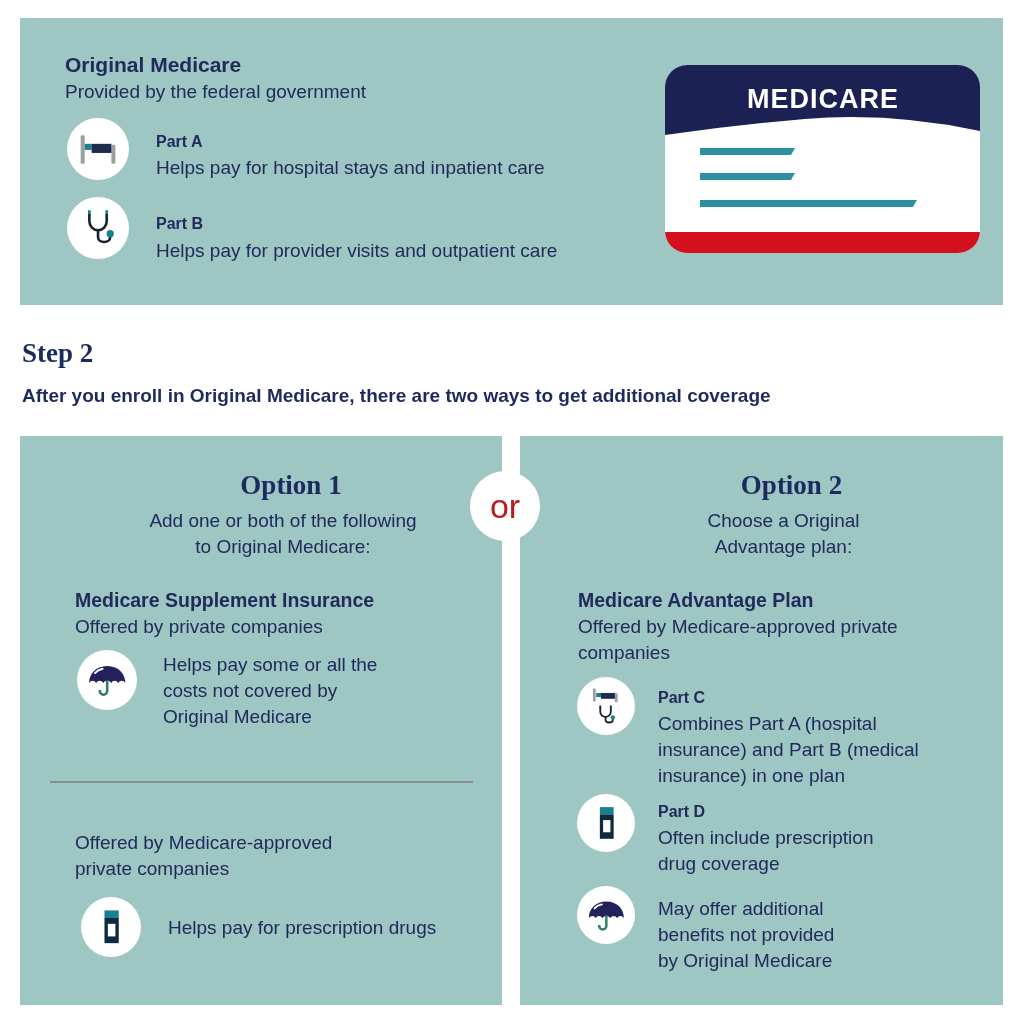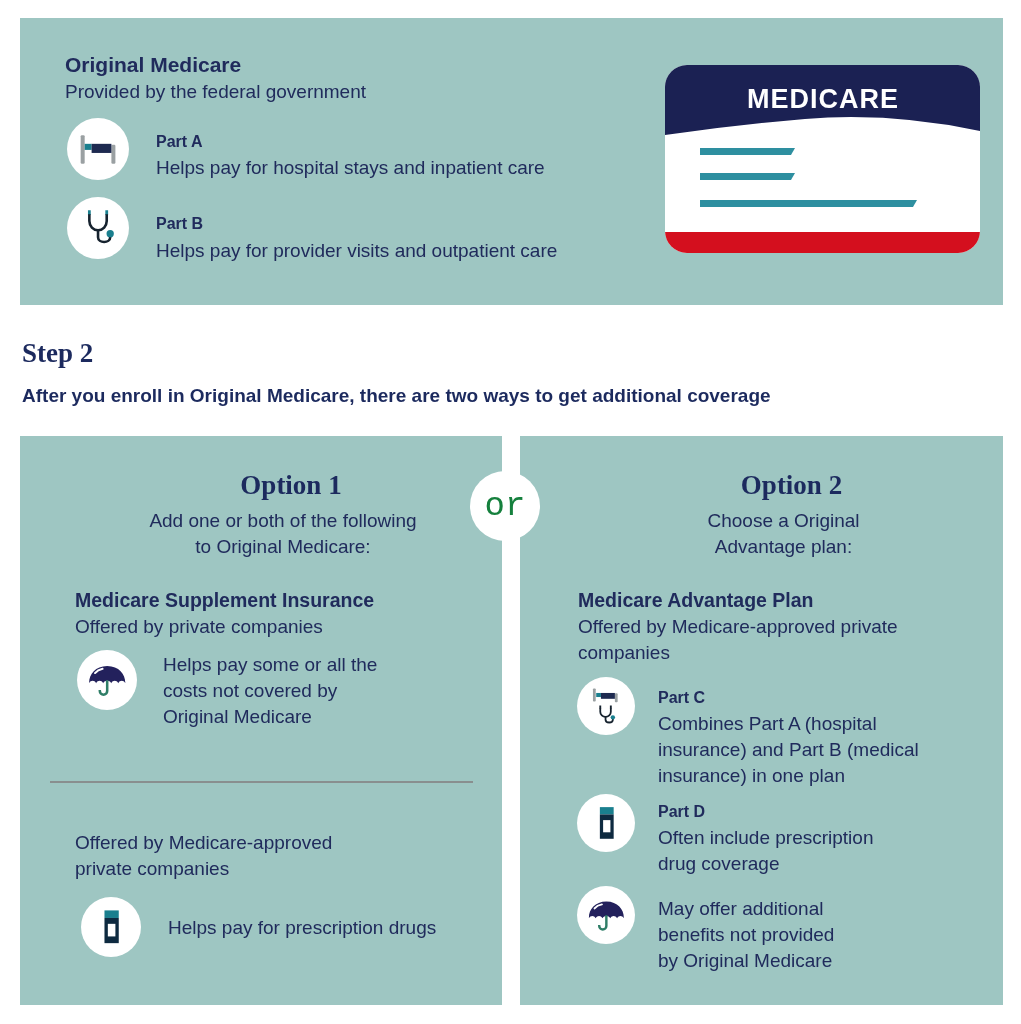--- a/index.html
+++ b/index.html
@@ -41,21 +41,21 @@
   .pb-desc{left:136px;top:220px;}
   .m-card{left:645px;top:47px;width:315px;height:188px;}
 
   
   .step-title{left:22px;top:338px;}
   .step-subtitle{left:22px;top:385px;}
 
   
   .or-circle{left:470px;top:471px;width:70px;height:70px;background:#ffffff;border-radius:50%;
              display:flex;align-items:center;justify-content:center;z-index:3;}
-  .or-circle span{font-family:Liberation Mono, monospace;font-size:34px;color:#15803d;line-height:1;}
+  .or-circle span{font-family:Liberation Sans, sans-serif;font-size:34px;color:#b91c1c;line-height:1;}
 
   
   .opt-title{left:16px;top:34px;width:100%;padding-left:28px;box-sizing:border-box;}
   .opt-intro{left:16px;top:72px;width:100%;padding-left:12px;box-sizing:border-box;}
 
   
   .o1-head1{left:55px;top:152px;}
   .o1-sub1{left:55px;top:178px;}
   .o1-umb-icon{left:57px;top:214px;}
   .o1-umb-txt{left:143px;top:216px;}

